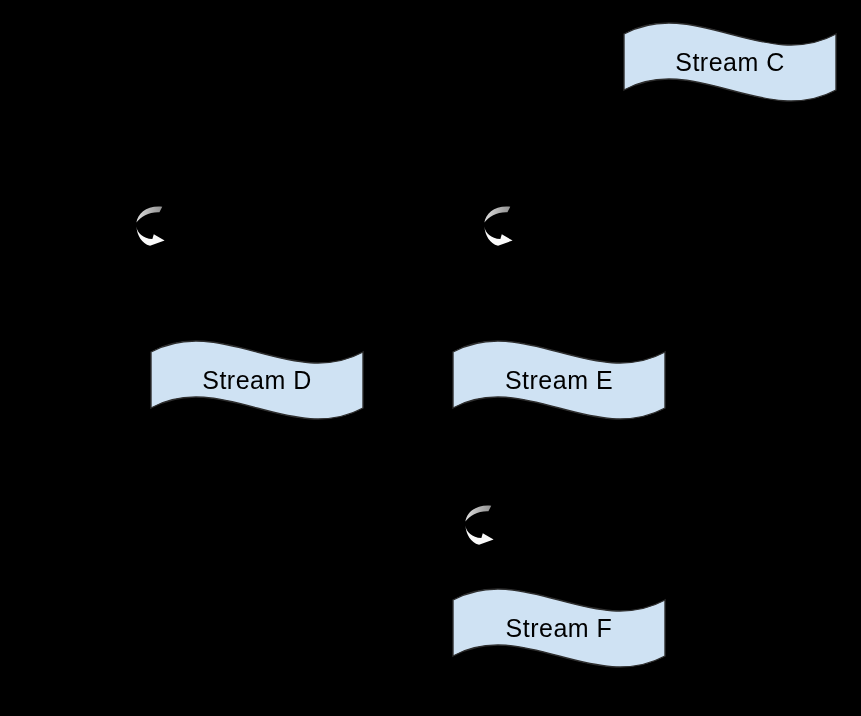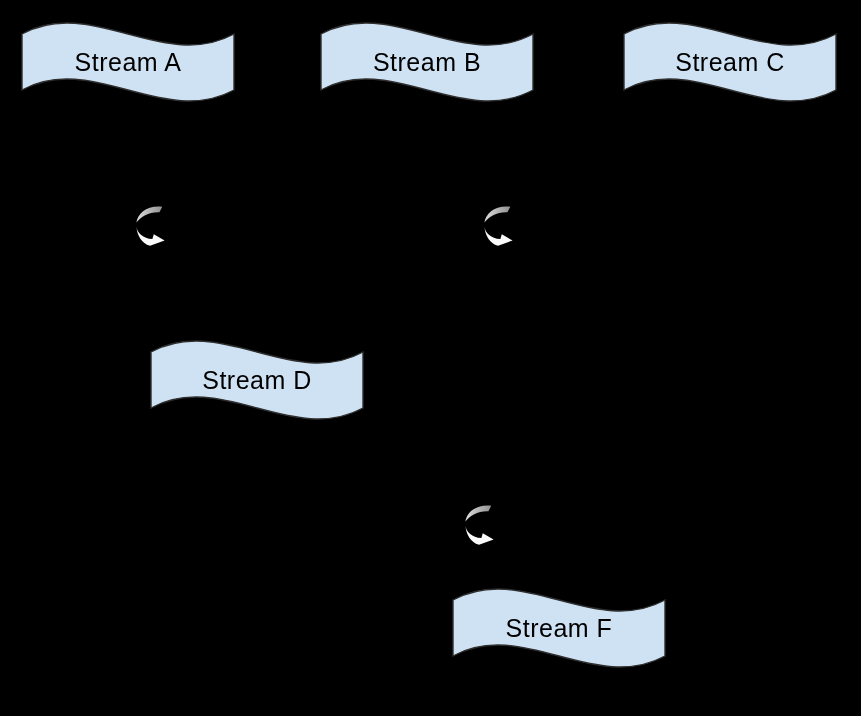--- a/index.html
+++ b/index.html
@@ -62,48 +62,42 @@
   }
   .loop-1 { left: 134px; top: 201px; }
   .loop-2 { left: 482px; top: 201px; }
   .loop-3 { left: 463px; top: 500px; }
 </style>
 </head>
 <body>
 
 <div class="canvas">
 
-  <div class="node node-a">
-    <svg class="wave" viewBox="0 0 214 80">
-      <path d="M1,12 C71,-26 143,50 213,12 L213,68 C143,106 71,30 1,68 Z" stroke="#2e2e2e" stroke-width="1.4" fill="#cfe2f3"></path>
-    </svg>
-    <span class="label">Stream A</span>
-  </div>
 
-  <div class="node node-b">
-    <svg class="wave" viewBox="0 0 214 80">
-      <path d="M1,12 C71,-26 143,50 213,12 L213,68 C143,106 71,30 1,68 Z" stroke="#2e2e2e" stroke-width="1.4" fill="#cfe2f3"></path>
-    </svg>
-    <span class="label">Stream B</span>
-  </div>
 
   <div class="node node-c">
     <svg class="wave" viewBox="0 0 214 80">
       <path d="M1,12 C71,-26 143,50 213,12 L213,68 C143,106 71,30 1,68 Z" stroke="#2e2e2e" stroke-width="1.4" fill="#cfe2f3"></path>
     </svg>
     <span class="label">Stream C</span>
   </div>
 
   <div class="node node-d">
     <svg class="wave" viewBox="0 0 214 80">
       <path d="M1,12 C71,-26 143,50 213,12 L213,68 C143,106 71,30 1,68 Z" stroke="#2e2e2e" stroke-width="1.4" fill="#cfe2f3"></path>
     </svg>
     <span class="label">Stream D</span>
   </div>
 
+  <div class="node node-e">
+    <svg class="wave" viewBox="0 0 214 80">
+      <path d="M1,12 C71,-26 143,50 213,12 L213,68 C143,106 71,30 1,68 Z" stroke="#2e2e2e" stroke-width="1.4" fill="#cfe2f3"></path>
+    </svg>
+    <span class="label">Stream E</span>
+  </div>
 
   <div class="node node-f">
     <svg class="wave" viewBox="0 0 214 80">
       <path d="M1,12 C71,-26 143,50 213,12 L213,68 C143,106 71,30 1,68 Z" stroke="#2e2e2e" stroke-width="1.4" fill="#cfe2f3"></path>
     </svg>
     <span class="label">Stream F</span>
   </div>
 
   <div class="loop loop-1">
     <svg viewBox="0 0 34 50">

